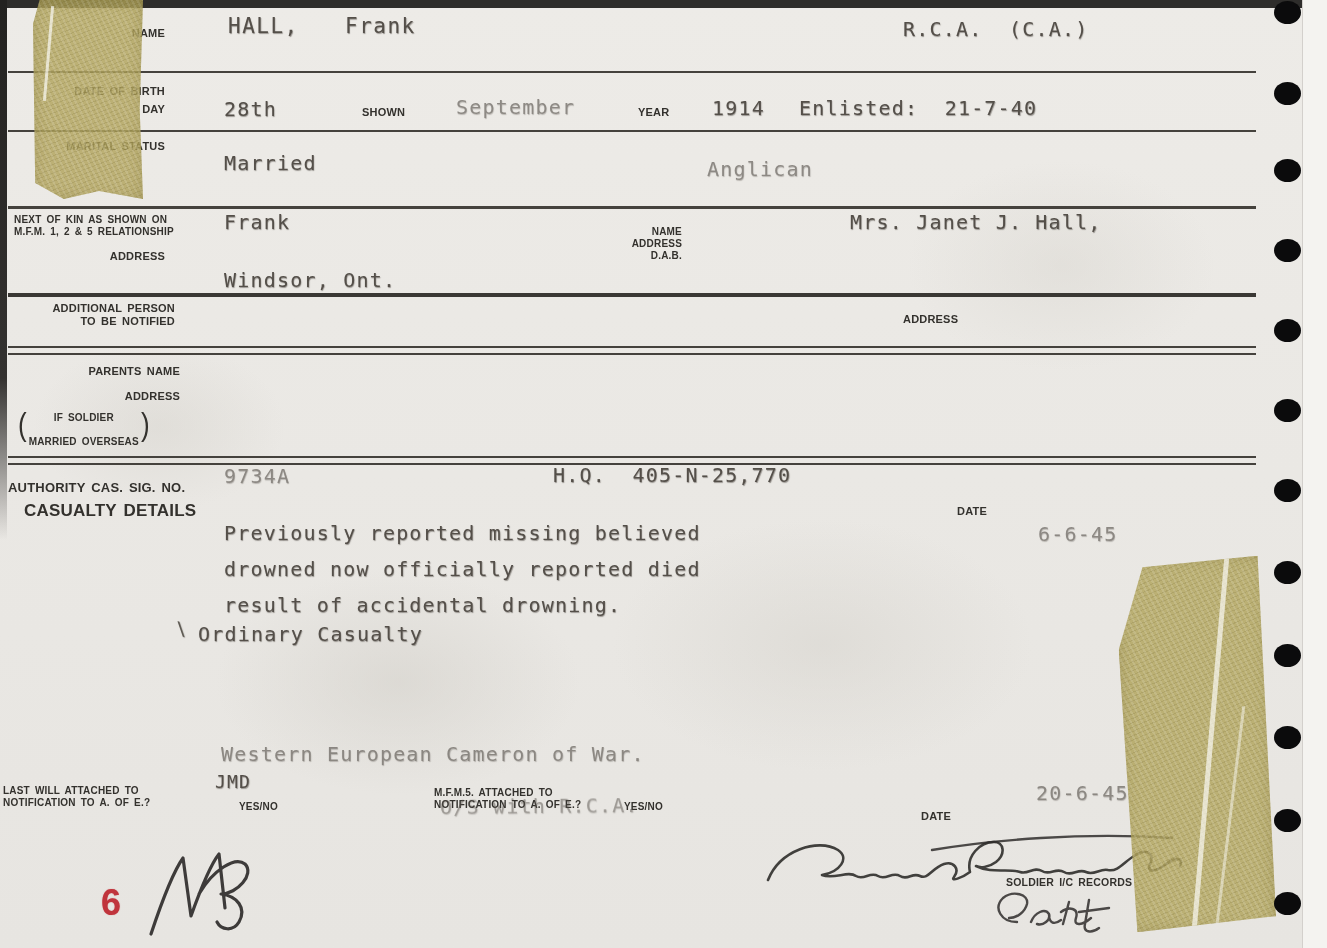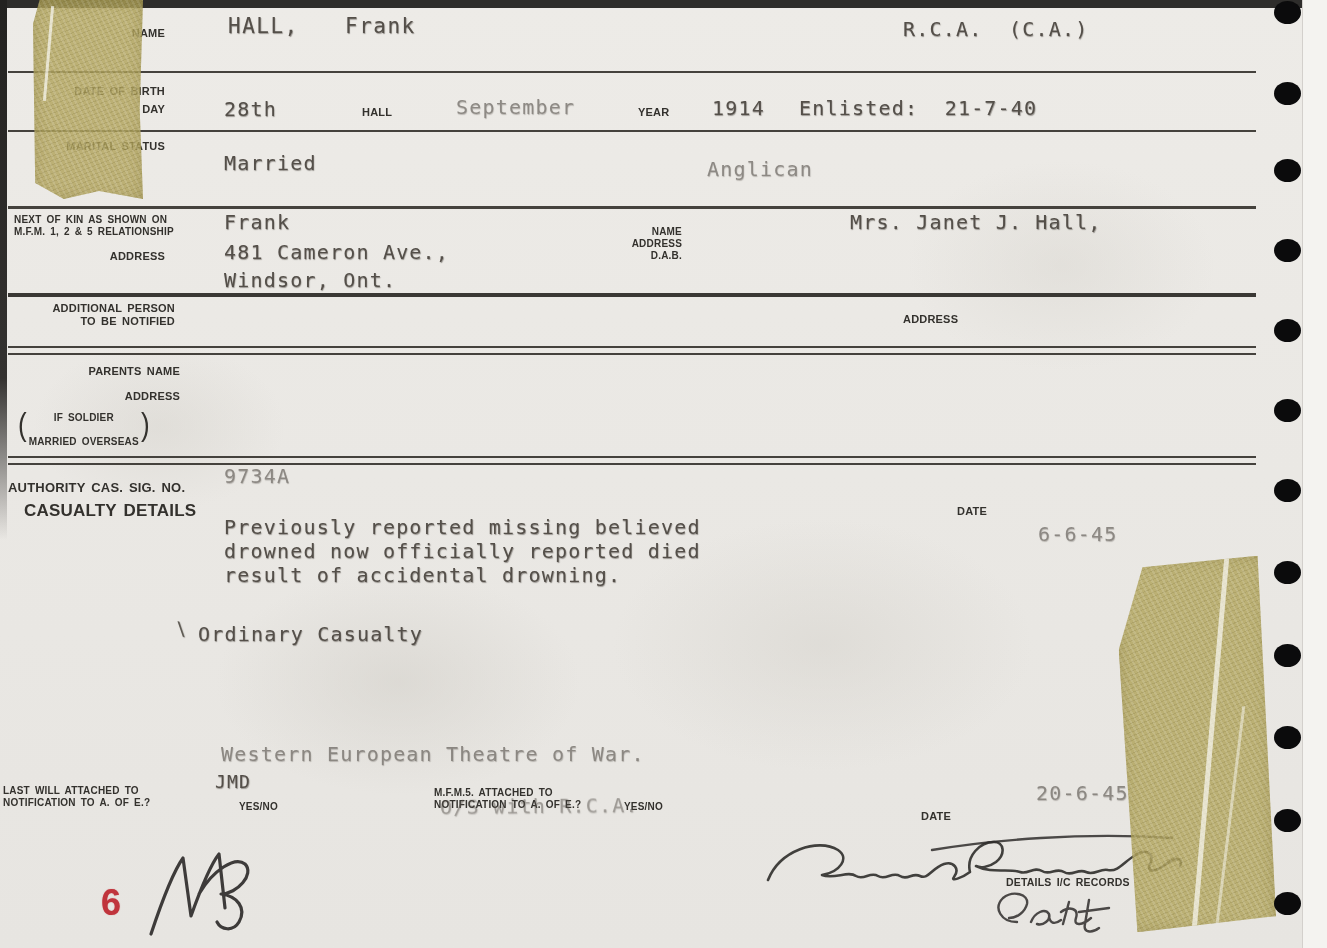--- a/index.html
+++ b/index.html
@@ -70,35 +70,34 @@
   <div class="hline" style="top:463px"></div>
 
   <div class="lbl r" style="left:40px;top:27px;width:125px">NAME</div>
   <div class="tw big" style="left:228px;top:14px">HALL,</div>
   <div class="tw big" style="left:345px;top:14px">Frank</div>
   <div class="tw" style="left:903px;top:17px">R.C.A.  (C.A.)</div>
 
   <div class="lbl r" style="left:20px;top:85px;width:145px">DATE OF BIRTH</div>
   <div class="lbl r" style="left:20px;top:103px;width:145px">DAY</div>
   <div class="tw" style="left:224px;top:97px">28th</div>
-  <div class="lbl" style="left:362px;top:106px">HALL</div>
+  <div class="lbl" style="left:362px;top:106px">SHOWN</div>
   <div class="tw faded" style="left:456px;top:95px">September</div>
   <div class="lbl" style="left:638px;top:106px">YEAR</div>
   <div class="tw" style="left:712px;top:96px">1914</div>
   <div class="tw" style="left:799px;top:96px">Enlisted:  21-7-40</div>
 
   <div class="lbl r" style="left:30px;top:140px;width:135px">MARITAL STATUS</div>
   <div class="tw" style="left:224px;top:151px">Married</div>
   <div class="tw faded" style="left:707px;top:157px">Anglican</div>
 
   <div class="lbl sm" style="left:14px;top:214px;width:180px">NEXT OF KIN AS SHOWN ON
 M.F.M. 1, 2 &amp; 5 RELATIONSHIP</div>
   <div class="tw" style="left:224px;top:210px">Frank</div>
   <div class="lbl r" style="left:65px;top:250px;width:100px">ADDRESS</div>
-  <div class="tw" style="left:224px;top:240px">481 Cameron Ave.,</div>
   <div class="tw" style="left:224px;top:268px">Windsor, Ont.</div>
   <div class="lbl sm r" style="left:600px;top:226px;width:82px">NAME
 ADDRESS
 D.A.B.</div>
   <div class="tw" style="left:850px;top:210px">Mrs. Janet J. Hall,</div>
 
   <div class="lbl r" style="left:15px;top:302px;width:160px">ADDITIONAL PERSON
 TO BE NOTIFIED</div>
   <div class="lbl" style="left:903px;top:313px">ADDRESS</div>
 
@@ -108,41 +107,42 @@
     <span class="paren">(</span>
     <span class="lbl sm" style="position:static;text-align:center">
       <span>IF SOLDIER</span><br>
       <span>MARRIED OVERSEAS</span>
     </span>
     <span class="paren">)</span>
   </div>
 
   <div class="lbl sm" style="left:8px;top:482px;font-size:13px">AUTHORITY CAS. SIG. NO.</div>
   <div class="tw faded" style="left:224px;top:464px">9734A</div>
+  <div class="tw" style="left:553px;top:463px">H.Q.  405-N-25,770</div>
   <div class="lbl" style="left:24px;top:504px;font-size:17px">CASUALTY DETAILS</div>
   <div class="lbl" style="left:957px;top:505px">DATE</div>
   <div class="tw faded" style="left:1038px;top:522px">6-6-45</div>
-  <div class="tw" style="left:224px;top:515px;white-space:pre-line;line-height:24px">Previously reported missing believed
+  <div class="tw" style="left:224px;top:515px;white-space:pre-line;line-height:36px">Previously reported missing believed
 drowned now officially reported died
 result of accidental drowning.</div>
   <div class="tw md" style="left:176px;top:618px;color:#5d5952;transform:rotate(6deg)">\</div>
   <div class="tw" style="left:198px;top:622px">Ordinary Casualty</div>
-  <div class="tw faded" style="left:221px;top:742px">Western European Theatre of War.</div>
+  <div class="tw faded" style="left:221px;top:742px">Western European Cameron of War.</div>
   <div class="tw md" style="left:215px;top:771px">JMD</div>
 
   <div class="lbl sm" style="left:3px;top:785px;width:180px">LAST WILL ATTACHED TO
 NOTIFICATION TO A. OF E.?</div>
   <div class="lbl sm" style="left:239px;top:801px">YES/NO</div>
   <div class="lbl sm" style="left:434px;top:787px;width:180px">M.F.M.5. ATTACHED TO
 NOTIFICATION TO A. OF E.?</div>
   <div class="lbl sm" style="left:624px;top:801px">YES/NO</div>
   <div class="tw vfaded" style="left:440px;top:794px;transform:rotate(-.6deg)">O/S with R.C.A.</div>
   <div class="lbl" style="left:921px;top:810px">DATE</div>
   <div class="tw faded" style="left:1036px;top:781px">20-6-45</div>
-  <div class="lbl" style="left:1006px;top:876px;font-size:10.5px">DETAILS I/C RECORDS</div>
+  <div class="lbl" style="left:1006px;top:876px;font-size:10.5px">SOLDIER I/C RECORDS</div>
 
   <svg class="hand" style="left:752px;top:828px" width="450" height="75" viewBox="0 0 450 75">
     <path d="M16,52 C28,22 66,10 86,22 C98,30 88,44 70,47 C82,52 96,42 104,48 C112,53 118,43 126,48 C134,53 140,43 148,48 C156,53 160,44 168,48 C176,52 180,40 192,36 C202,33 208,41 202,49 C198,54 210,50 218,44 C214,28 228,14 242,14 C252,14 254,26 244,34 C236,40 228,40 224,38 C240,46 256,40 268,44 C276,47 282,38 290,43 C298,48 304,39 312,44 C320,49 326,40 334,44 C342,48 348,40 356,42 C366,44 372,34 382,28 C392,20 404,24 398,36 C394,45 404,44 414,36 C424,28 432,30 428,38" stroke-width="2.6" opacity=".9"></path>
     <path d="M180,22 C240,12 330,4 420,10" stroke-width="2.4" opacity=".85"></path>
   </svg>
 
   <svg class="hand" style="left:983px;top:888px" width="135" height="58" viewBox="0 0 135 58" aria-label="Capt">
     <path d="M34,34 C18,34 10,20 20,10 C30,2 46,6 44,16 C42,24 34,30 26,30 M48,34 C52,24 62,20 66,26 C68,32 60,38 54,36 M66,26 C66,34 70,38 78,32 M80,36 L86,14 M78,24 C86,18 96,20 93,30 C90,39 100,37 108,30 M106,12 L102,36 C100,44 108,46 116,40 M96,24 L126,20" stroke-width="2.4" opacity=".85"></path>
   </svg>
 

